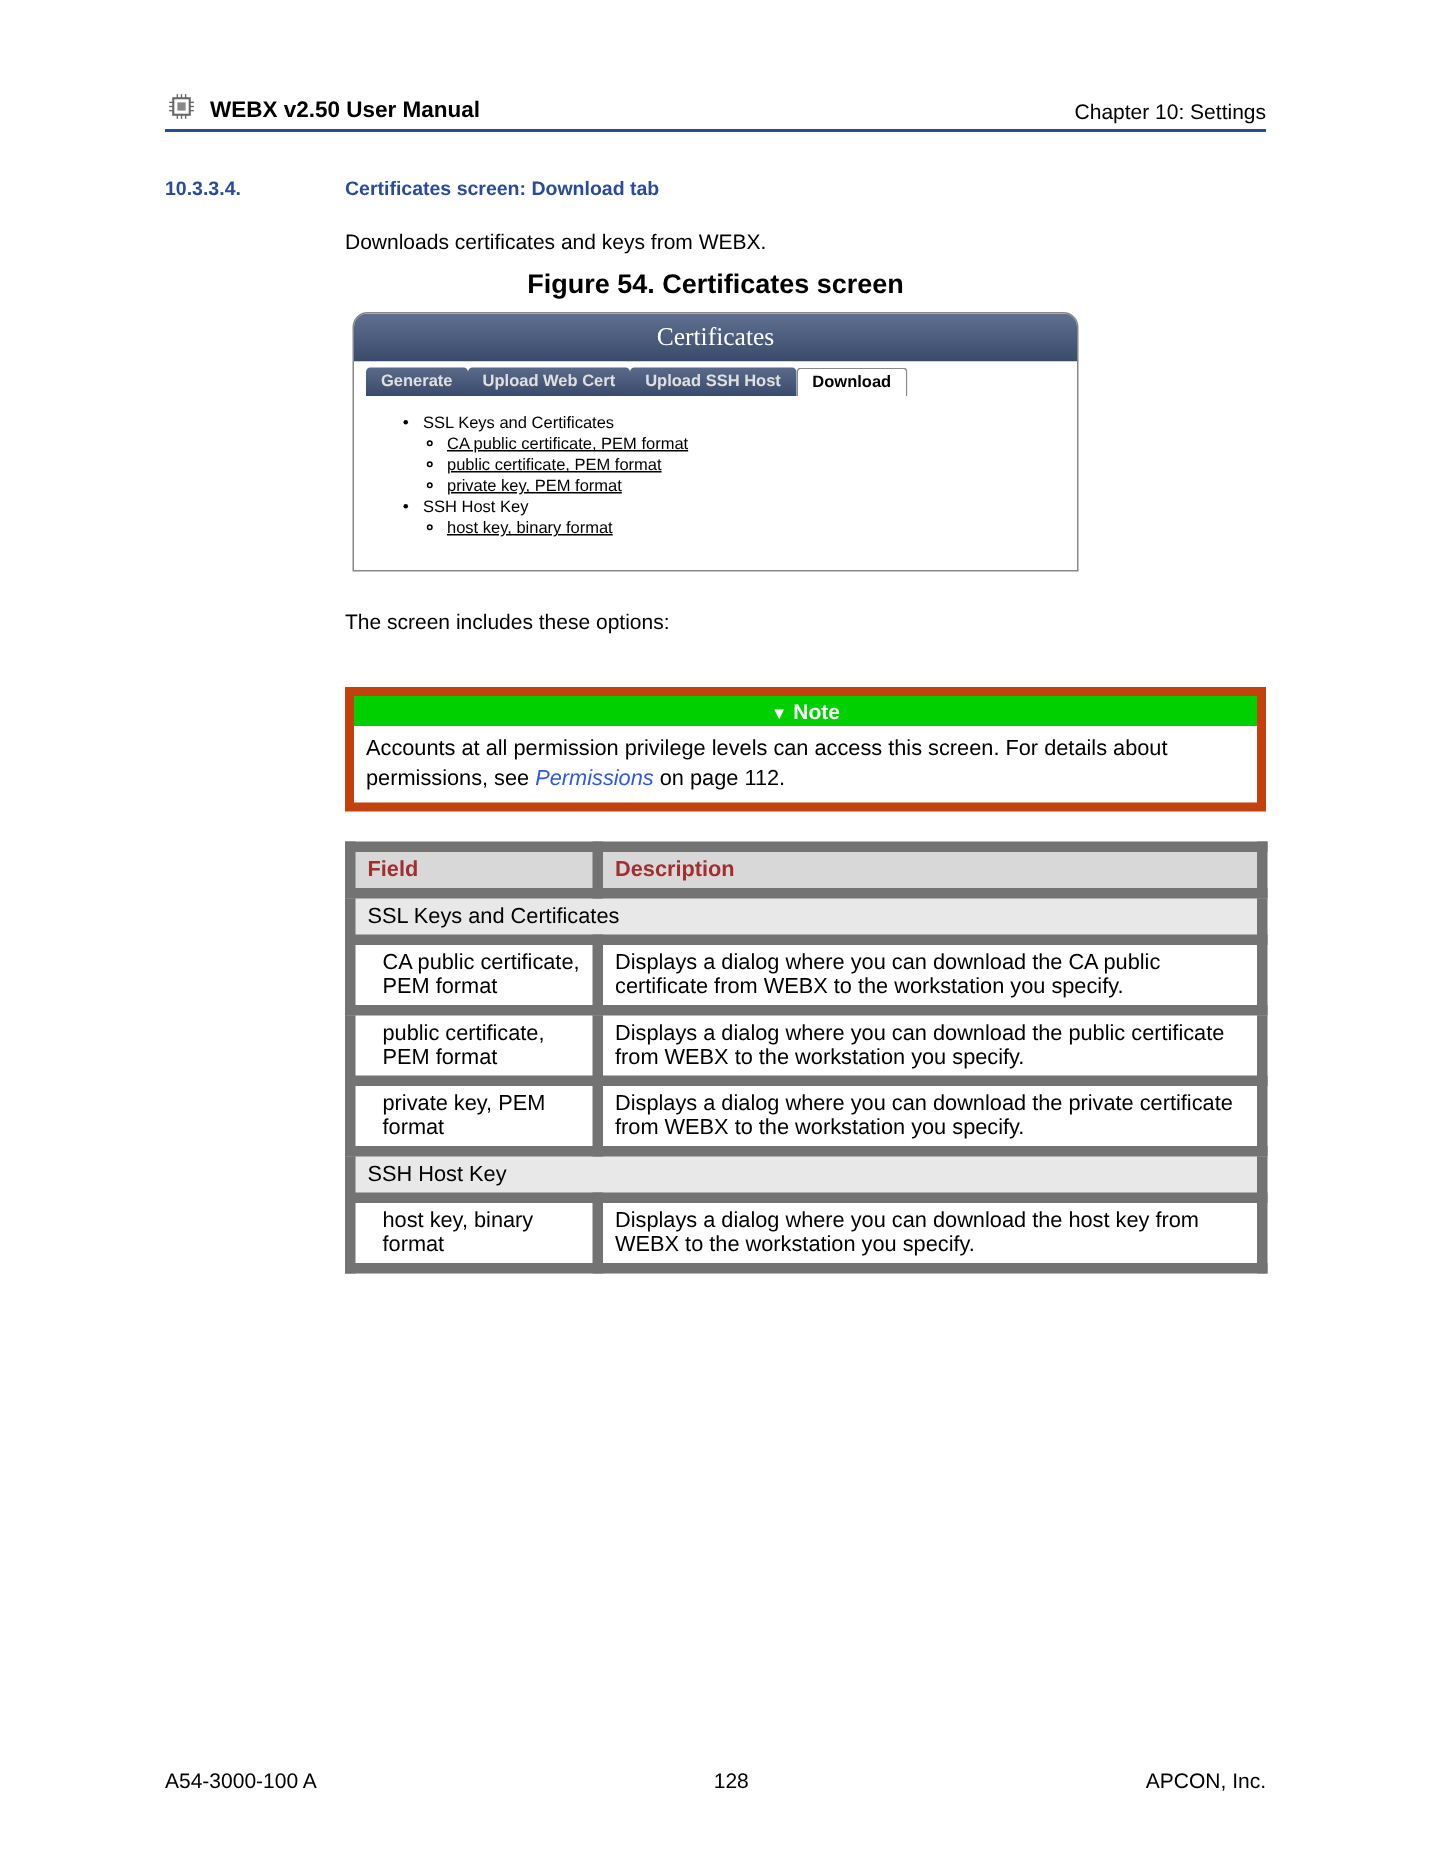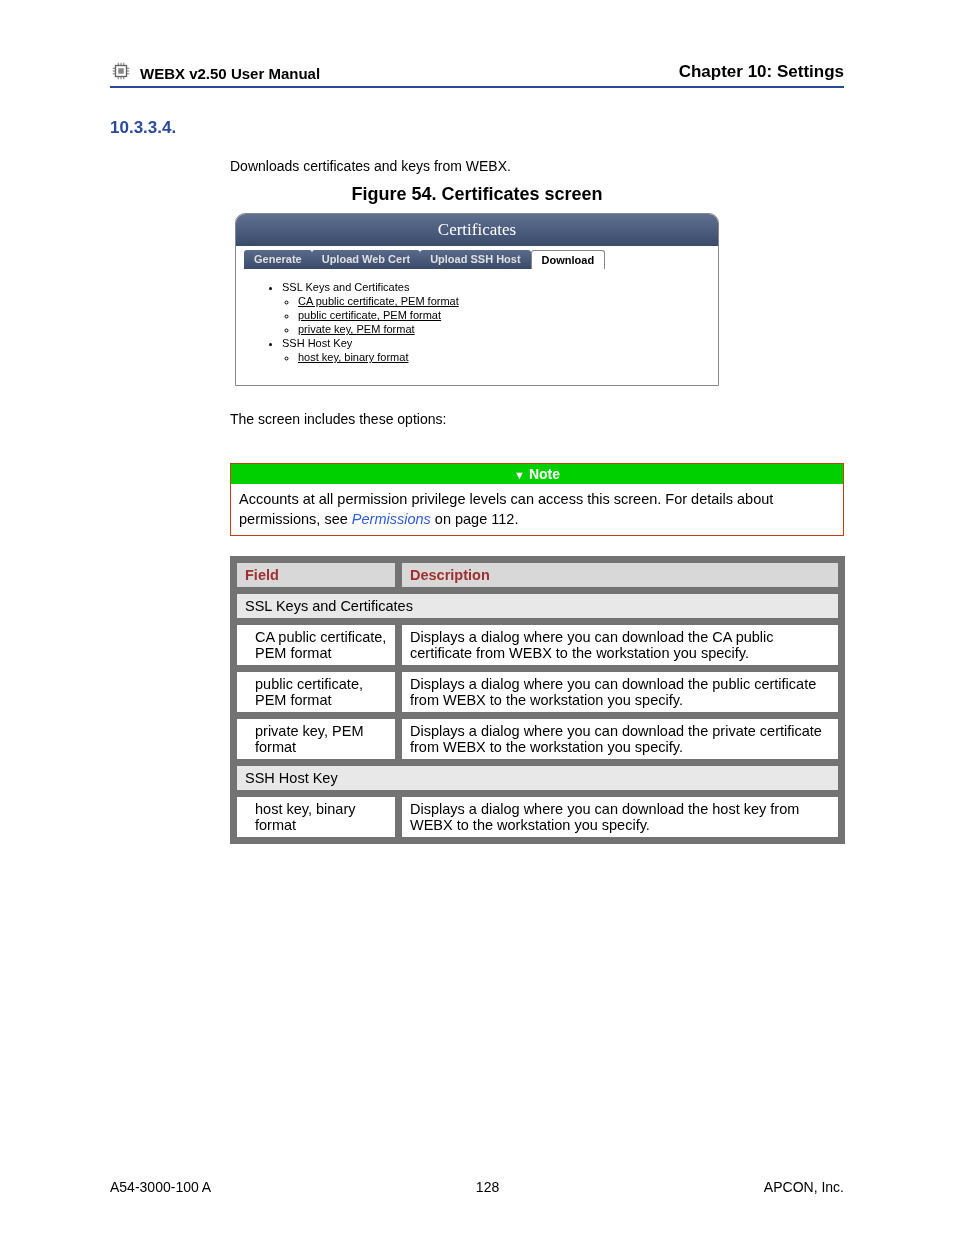--- a/index.html
+++ b/index.html
@@ -30,27 +30,27 @@
     height: 22px;
     margin-right: 8px;
     flex-shrink: 0;
   }
   .header-left {
     font-weight: bold;
     font-size: 15px;
     flex: 1;
   }
   .header-right {
-    font-weight: bold;
-    font-size: 17px;
+    font-weight: normal;
+    font-size: 14px;
   }
   .section-heading {
     display: flex;
     font-weight: bold;
-    font-size: 17px;
+    font-size: 13px;
     color: #2a4a9a;
     margin-bottom: 20px;
   }
   .section-num {
     width: 120px;
   }
   .body-text {
     margin-left: 120px;
     margin-bottom: 10px;
   }
@@ -103,21 +103,21 @@
   .ss-content ul {
     margin: 0;
     padding-left: 16px;
   }
   .ss-content li { margin: 2px 0; }
   .ss-sub { list-style: circle; padding-left: 24px; }
   .ss-sub a { color: #000; text-decoration: underline; }
   .note-box {
     margin-left: 120px;
     margin-bottom: 20px;
-    border: 1px solid #c2410c;
+    border: 6px solid #c2410c;
     margin-top: 36px;
   }
   .note-header {
     background: #00d000;
     color: #fff;
     text-align: center;
     font-weight: bold;
     padding: 2px;
     font-size: 14px;
   }
@@ -189,20 +189,21 @@
     </span>
     <span class="header-left">
       <span class="smallcaps">WEBX</span>
       <span>v2.50 User Manual</span>
     </span>
     <span class="header-right">Chapter 10: Settings</span>
   </div>
 
   <div class="section-heading">
     <span class="section-num">10.3.3.4.</span>
+    <span>Certificates screen: Download tab</span>
   </div>
 
   <div class="body-text">
     <span>Downloads certificates  and keys from </span><span class="smallcaps">WEBX</span><span>.</span>
   </div>
 
   <div class="figure-caption">Figure 54. Certificates screen</div>
 
   <div class="screenshot">
     <div class="ss-titlebar">Certificates</div>

